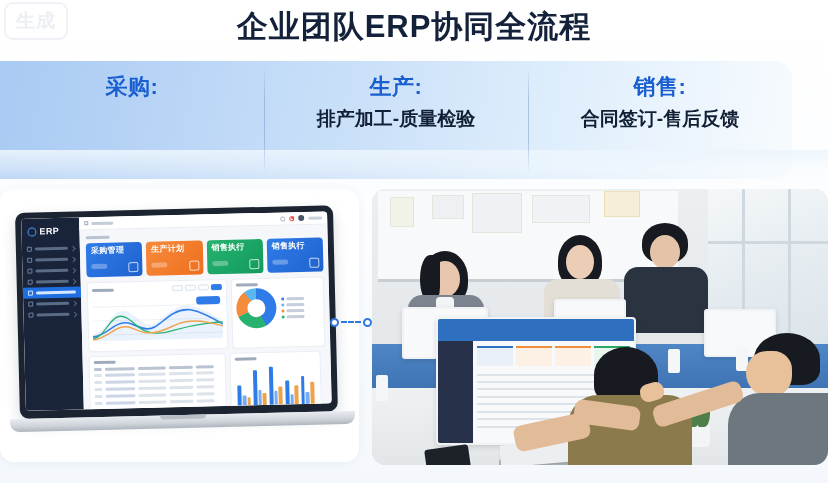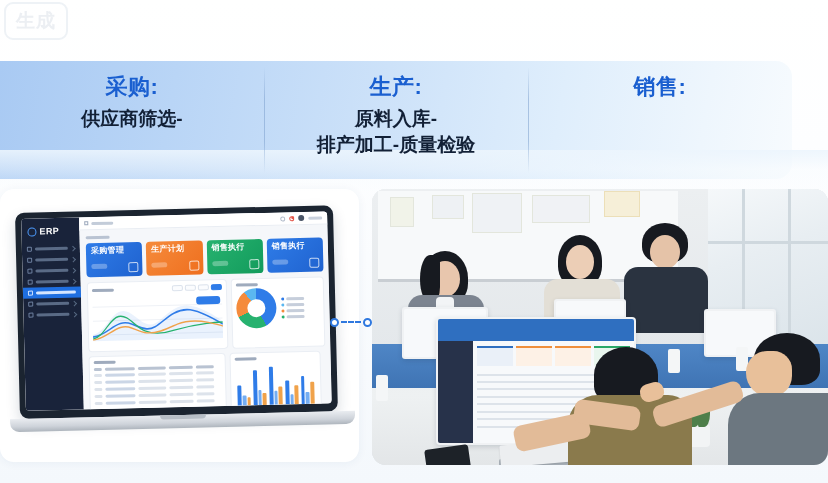--- a/index.html
+++ b/index.html
@@ -182,36 +182,36 @@
   .chair{position:absolute;background:#e6e9ec;border-radius:10px 10px 4px 4px;box-shadow:0 2px 4px rgba(0,0,0,.1);}
   .speaker{position:absolute;background:#f4f6f7;border-radius:2px;}
 </style>
 </head>
 <body>
 
 <div class="page">
 
   <div class="watermark">生成</div>
 
+  <div class="title">企业团队ERP协同全流程</div>
 
   <div class="band"></div>
   <div class="band-fade"></div>
 
   <div class="cols">
     <div class="col">
       <div class="col-head">采购:</div>
-      <div class="col-line">供应商筛选-</div>
     </div>
     <div class="col">
       <div class="col-head">生产:</div>
-      <div class="col-line">原料入库-</div>
       <div class="col-line">排产加工-质量检验</div>
     </div>
     <div class="col">
       <div class="col-head">销售:</div>
+      <div class="col-line">合同签订-售后反馈</div>
     </div>
   </div>
 
   <div class="card-left">
     <div class="laptop">
       <div class="lid">
         <div class="screen">
 
           <div class="sb">
             <div class="sb-logo">

